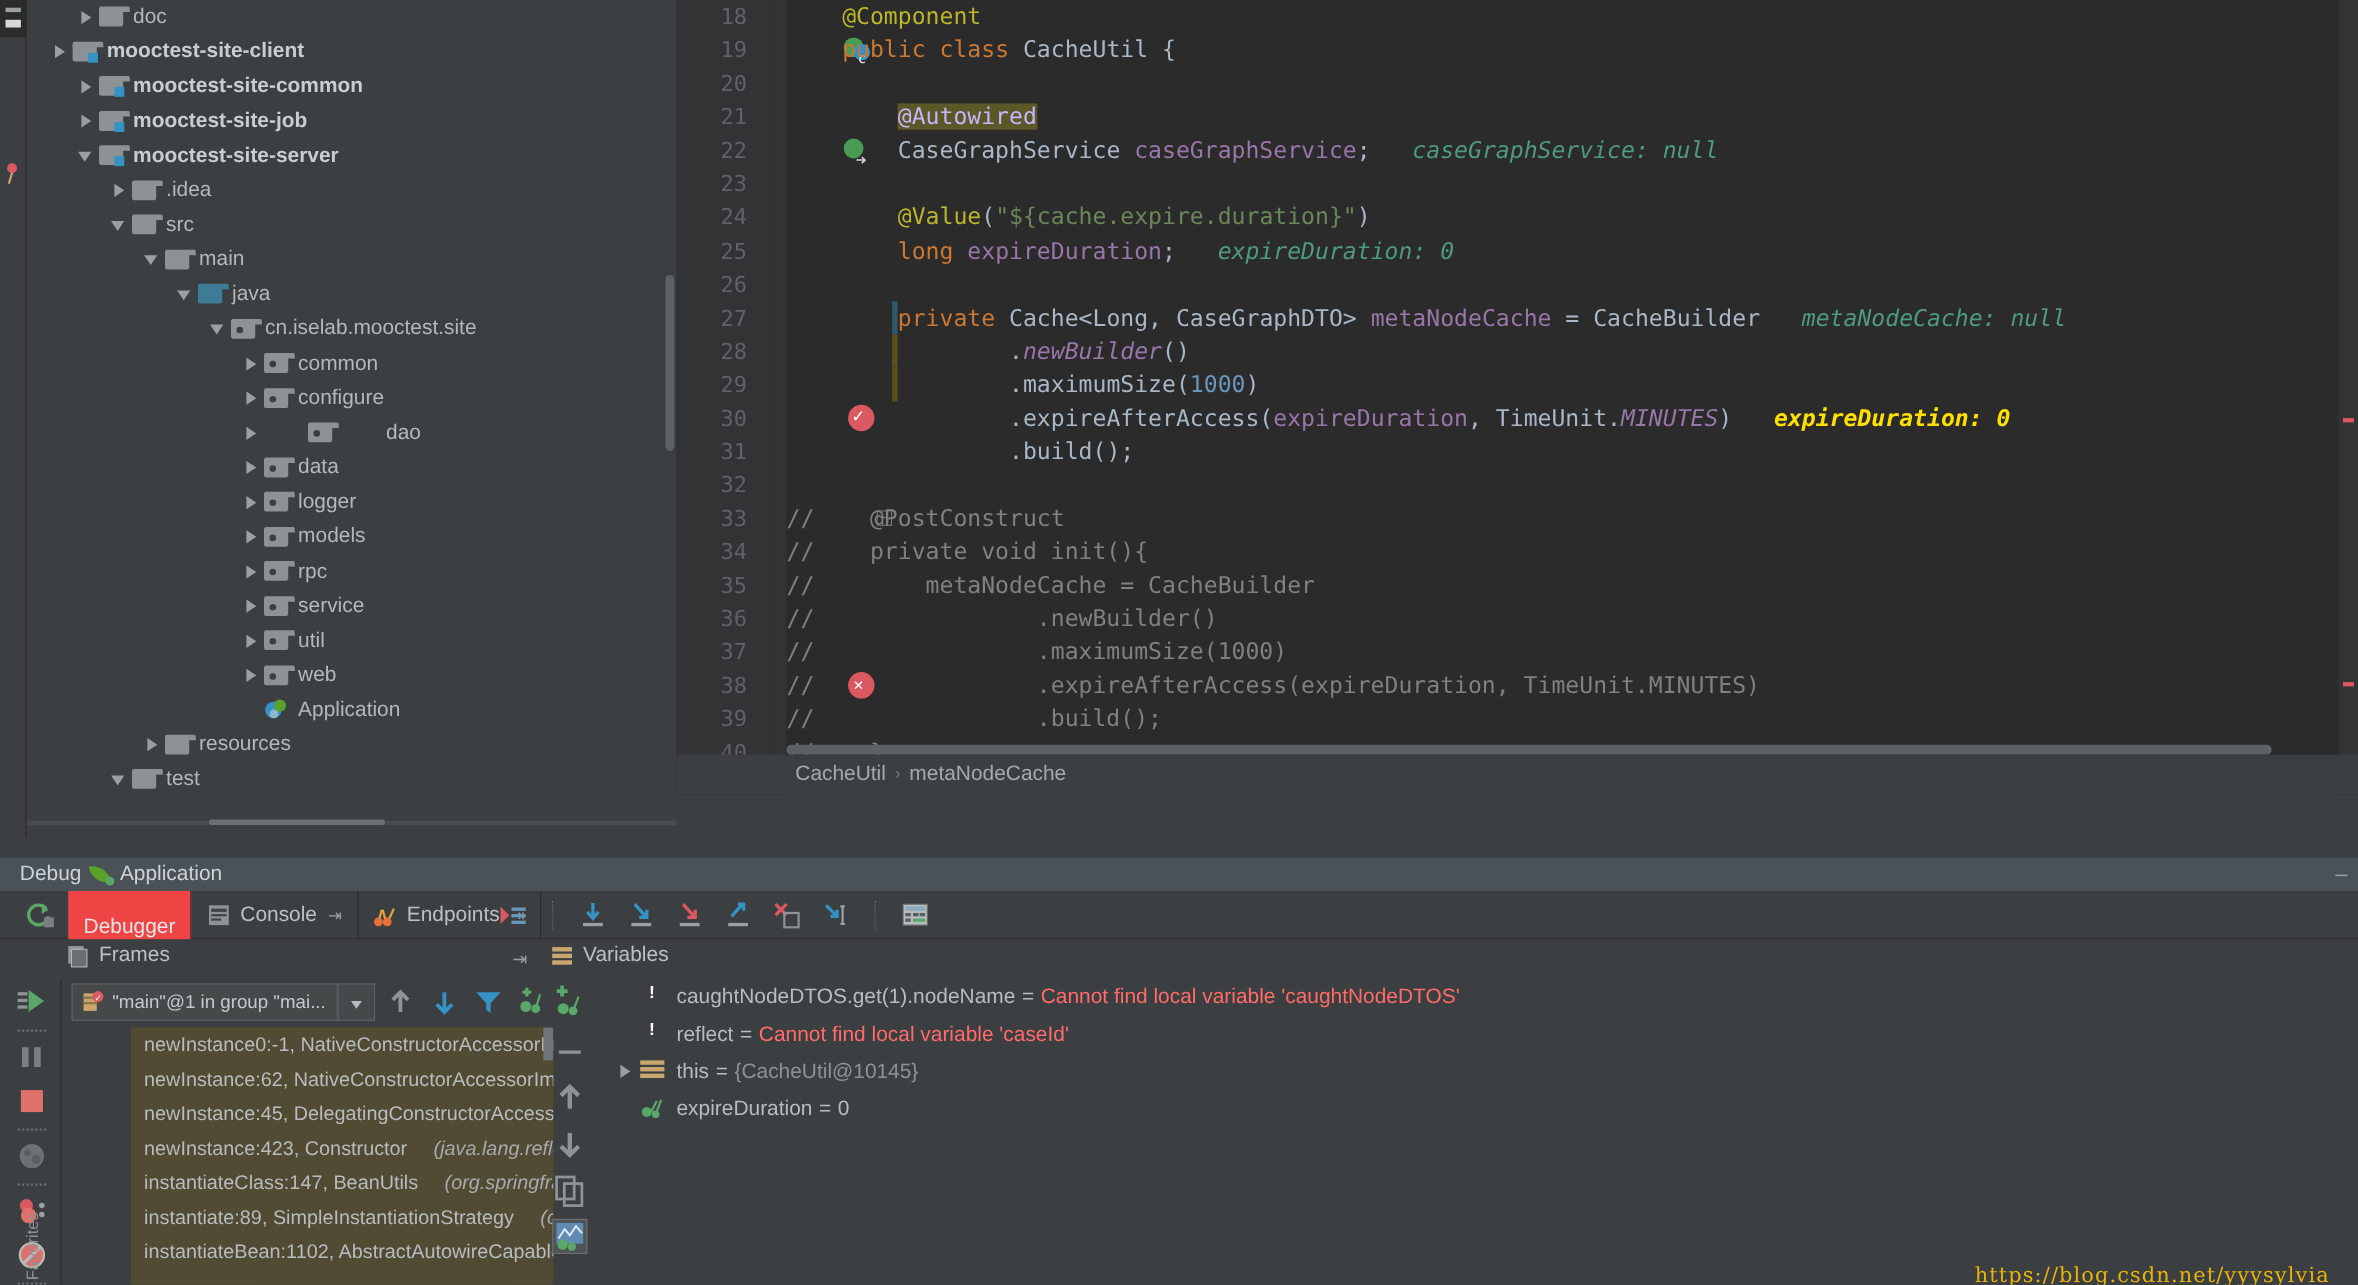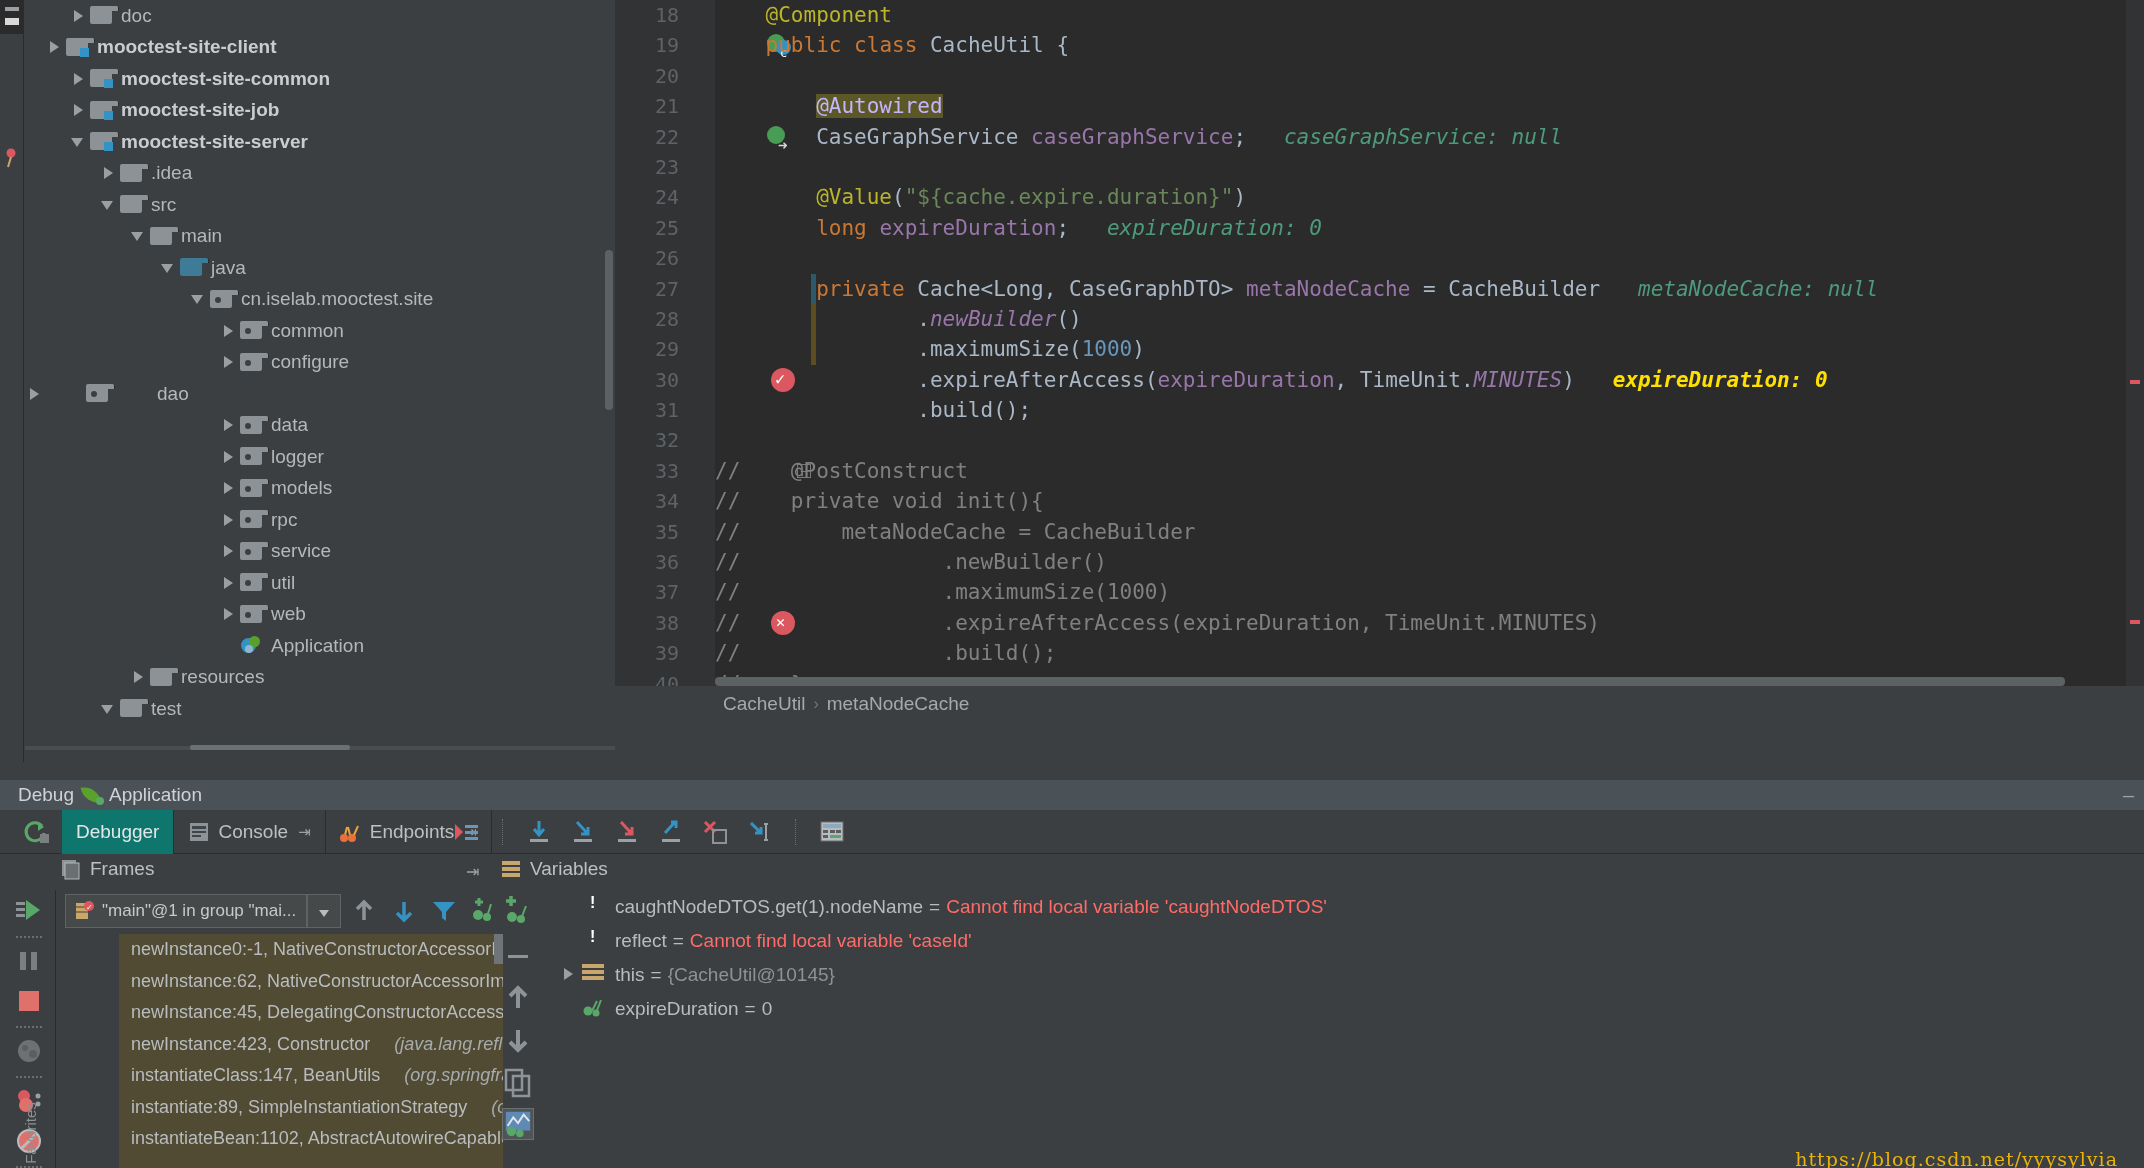--- a/index.html
+++ b/index.html
@@ -146,21 +146,21 @@
   .debughdr .leaf .dt{position:absolute;right:0;bottom:0;width:8px;height:8px;border-radius:50%;background:#59a869;}
   .hdrclose{position:absolute;right:10px;top:4px;color:#9aa0a4;font-size:20px;}
 
   .dbtoolbar{position:absolute;left:0;top:30px;width:2144px;height:44px;background:#3c3f41;border-bottom:1px solid #2b2b2b;}
   .rerun{position:absolute;left:22px;top:8px;width:28px;height:28px;}
   .tabs{position:absolute;left:62px;top:0;height:44px;display:flex;align-items:center;}
   .tab{
     height:44px;display:flex;align-items:center;padding:0 14px;font-size:19px;color:#bcc0c3;
     border-right:1px solid #2b2b2b;
   }
-  .tab.active{background:#0f766e;color:#e3e6e8;}
+  .tab.active{background:#ef4444;color:#e3e6e8;align-items:flex-end;}
   .tab .ic{width:22px;height:22px;margin-right:8px;position:relative;}
   .tab .pinarr{margin-left:10px;color:#9aa0a4;font-size:15px;}
   .stepicons{position:absolute;left:452px;top:0;height:44px;display:flex;align-items:center;gap:16px;}
   .stepsep{width:1px;height:26px;border-left:1px dotted #6a6f72;margin:0 6px;}
   .stepic{width:28px;height:28px;position:relative;}
 
   .subhdr{position:absolute;left:0;top:74px;width:2144px;height:36px;background:#3c3f41;}
   .framestitle{position:absolute;left:60px;top:4px;font-size:19px;color:#bcc0c3;display:flex;align-items:center;}
   .varstitle{position:absolute;left:500px;top:4px;font-size:19px;color:#bcc0c3;display:flex;align-items:center;}
   .framestitle .ic,.varstitle .ic{width:22px;height:22px;margin-right:8px;position:relative;}
@@ -323,21 +323,21 @@
         </div>
         <div class="trow" style="padding-left: 194px;">
           <span class="arrow r"></span>
           <span class="ficon pkg">
             <span class="tab"></span>
             <span class="body"></span>
             <span class="dot"></span>
           </span>
           <span class="lbl">configure</span>
         </div>
-        <div class="trow" style=" gap: 40px;">
+        <div class="trow" style="padding-left: 194px; gap: 40px;">
           <span class="arrow r"></span>
           <span class="ficon pkg">
             <span class="tab"></span>
             <span class="body"></span>
             <span class="dot"></span>
           </span>
           <span class="lbl">dao</span>
         </div>
         <div class="trow" style="padding-left: 194px;">
           <span class="arrow r"></span>

